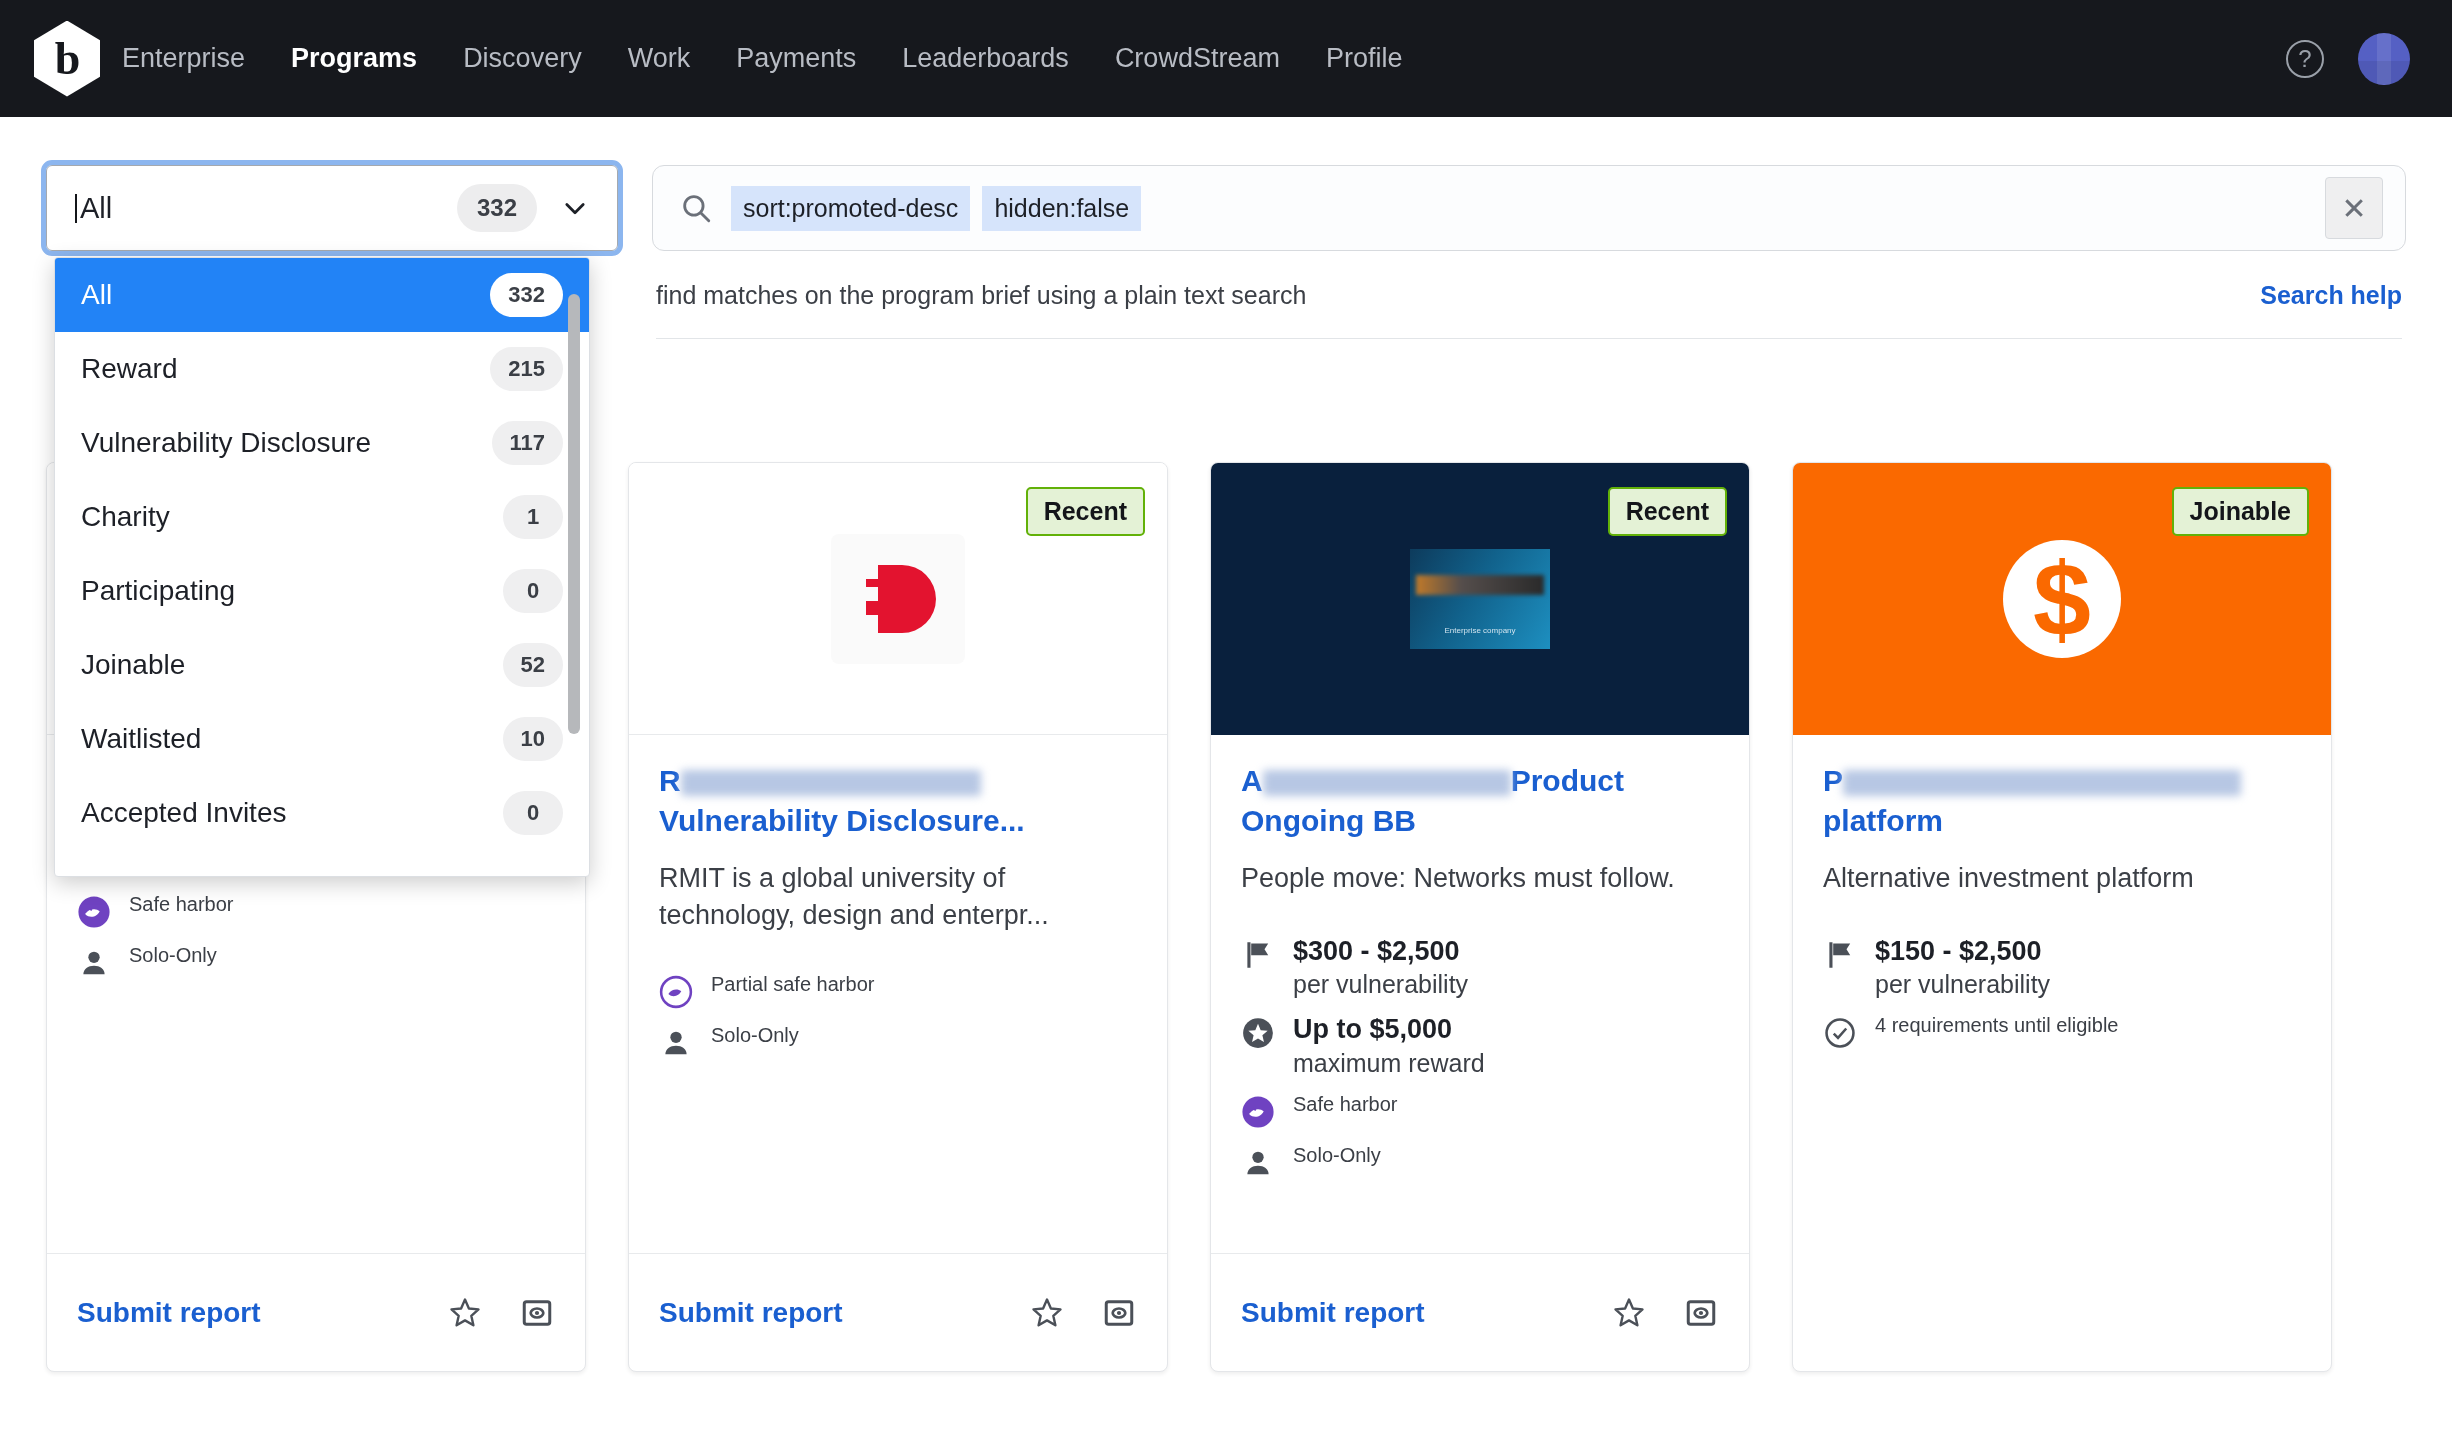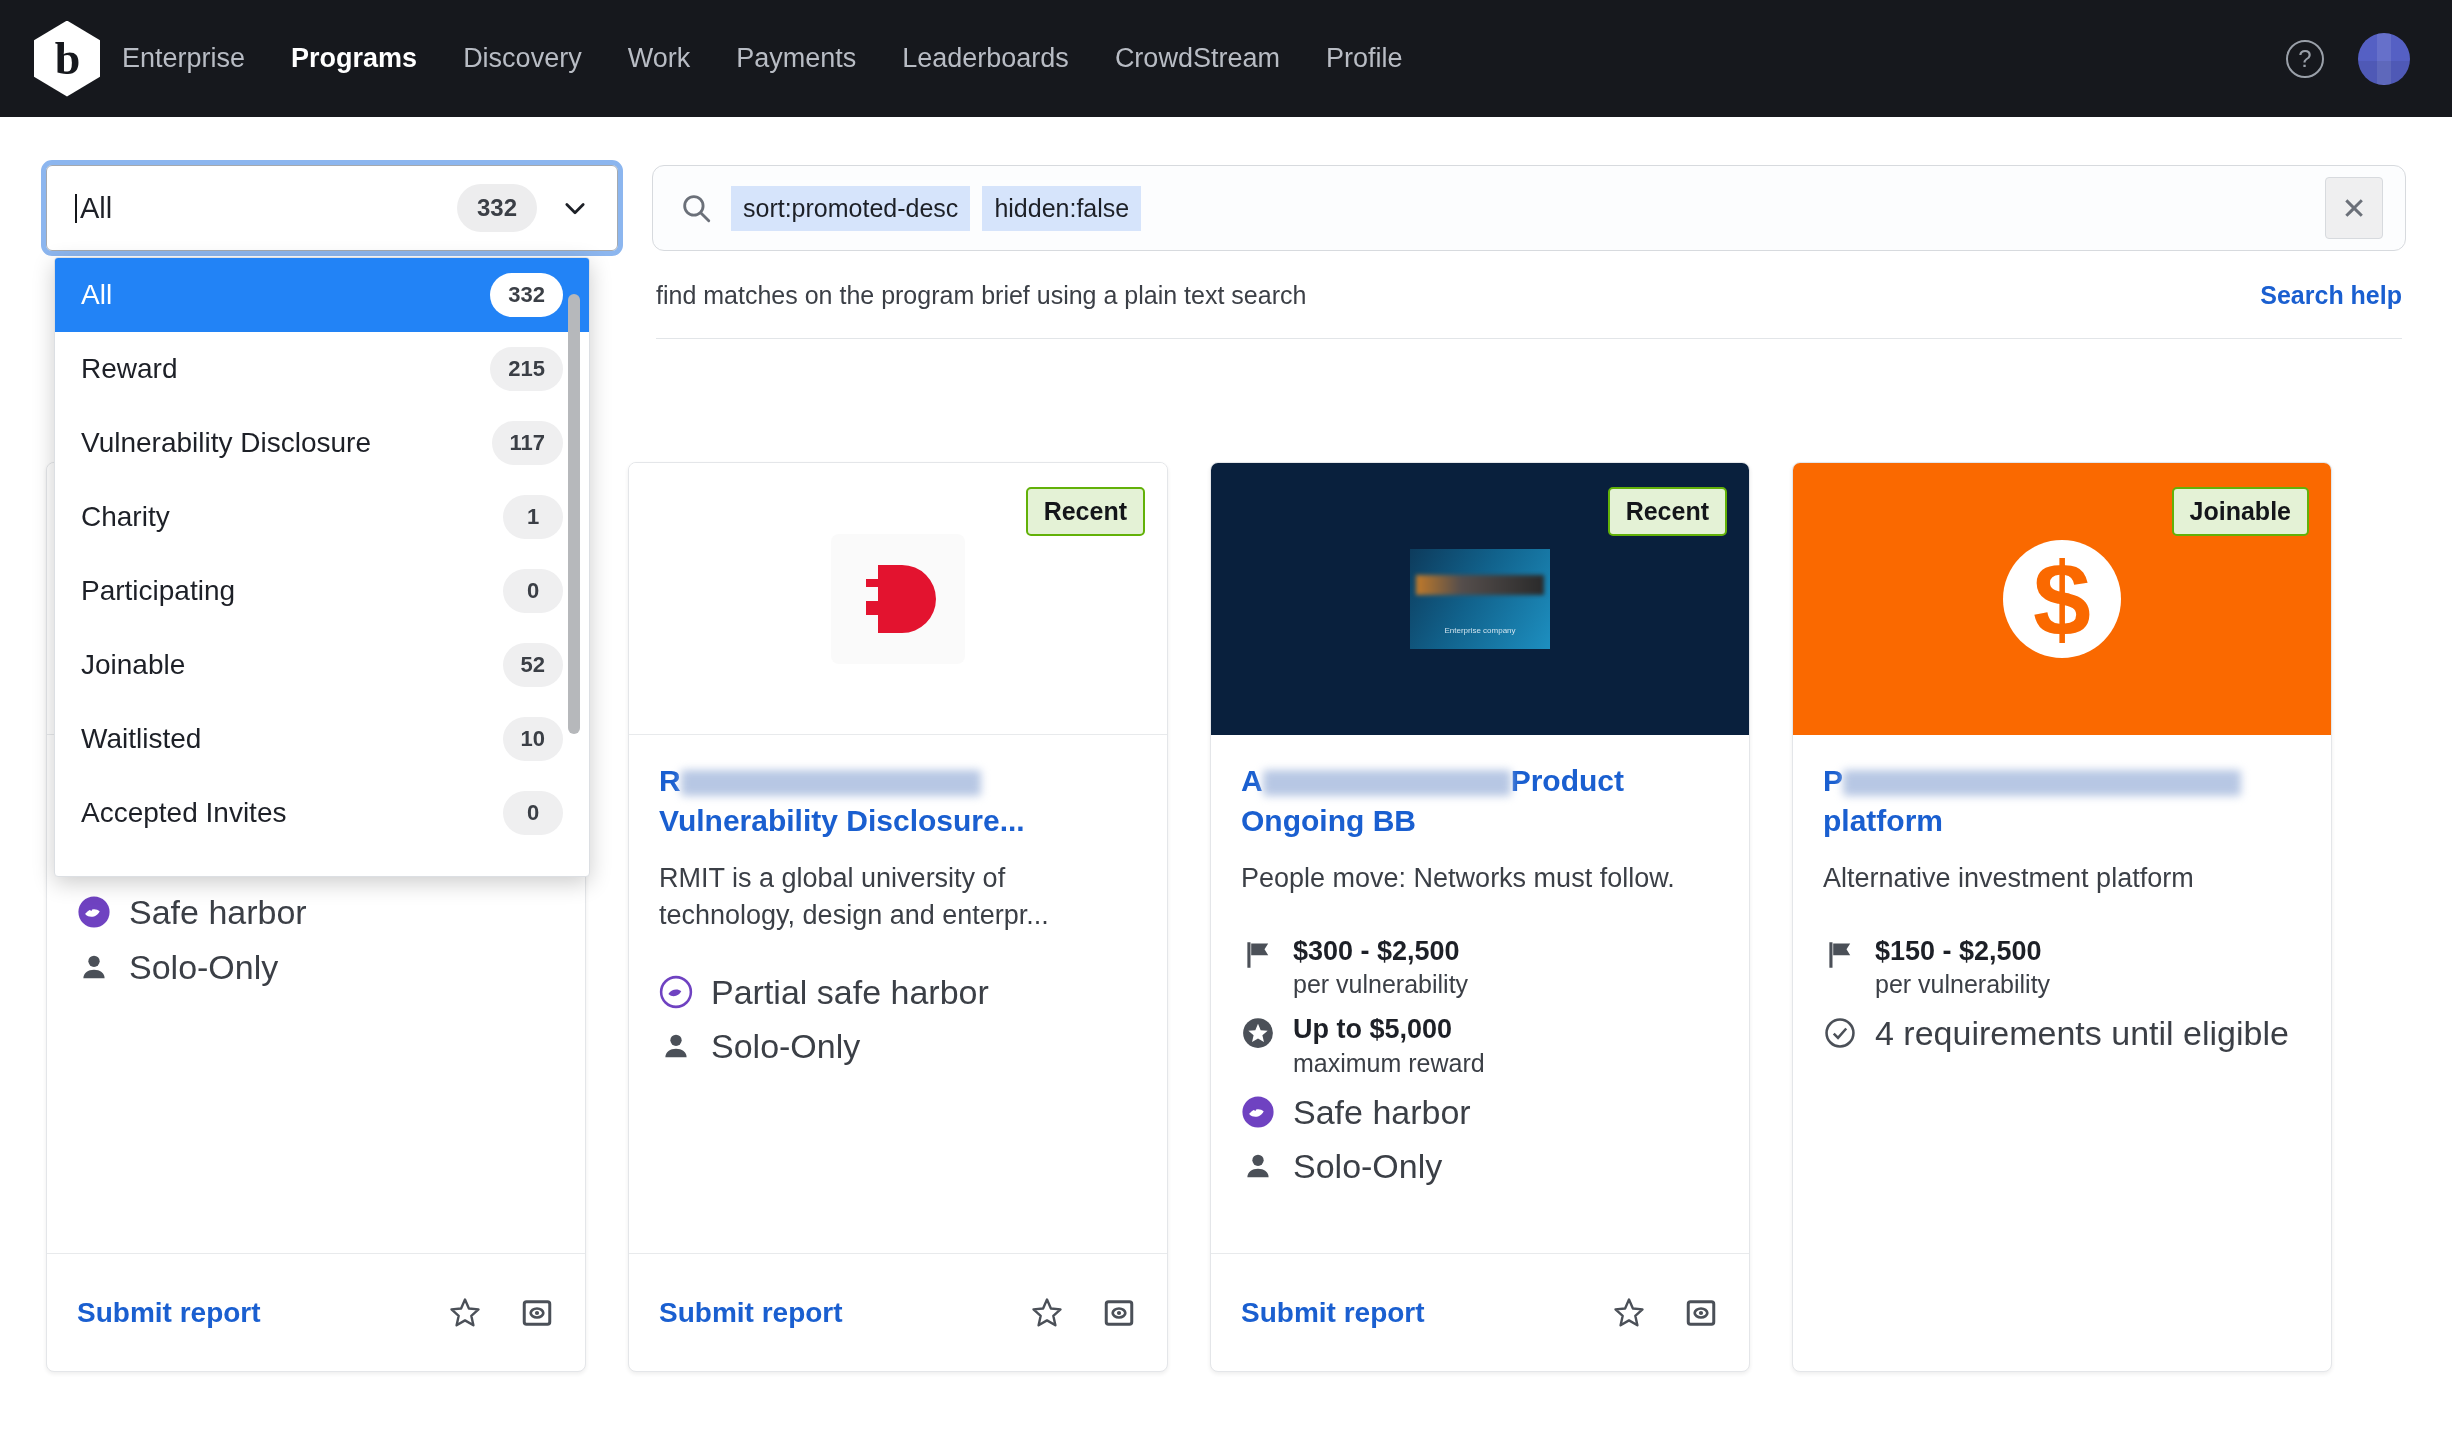--- a/index.html
+++ b/index.html
@@ -275,21 +275,21 @@
     height: 26px;
   }
   .card-desc {
     font-size: 27px; color: #3b3f46; line-height: 1.36; margin-top: 20px;
   }
   .attrs { margin-top: 38px; display: flex; flex-direction: column; gap: 14px; }
   .attr { display: flex; align-items: flex-start; gap: 18px; }
   .attr-ico { width: 34px; height: 34px; flex: 0 0 auto; margin-top: 3px; }
   .attr-main { font-size: 27px; color: #1d2027; font-weight: bold; line-height: 1.2; }
   .attr-sub { font-size: 25px; color: #3b3f46; margin-top: 3px; }
-  .attr-plain { font-size: 34px; color: #3b3f46; line-height: 1.2; }
+  .attr-plain { font-size: 20px; color: #3b3f46; line-height: 1.2; }
   .card-foot {
     border-top: 1px solid #e8eaec;
     height: 118px;
     display: flex; align-items: center;
     padding: 6px 30px;
     flex: 0 0 auto;
   }
   .submit-link { font-size: 28px; font-weight: bold; color: #1a5fd0; cursor: pointer; }
   .view-btn {
     background: #2368c9; color: #fff;

